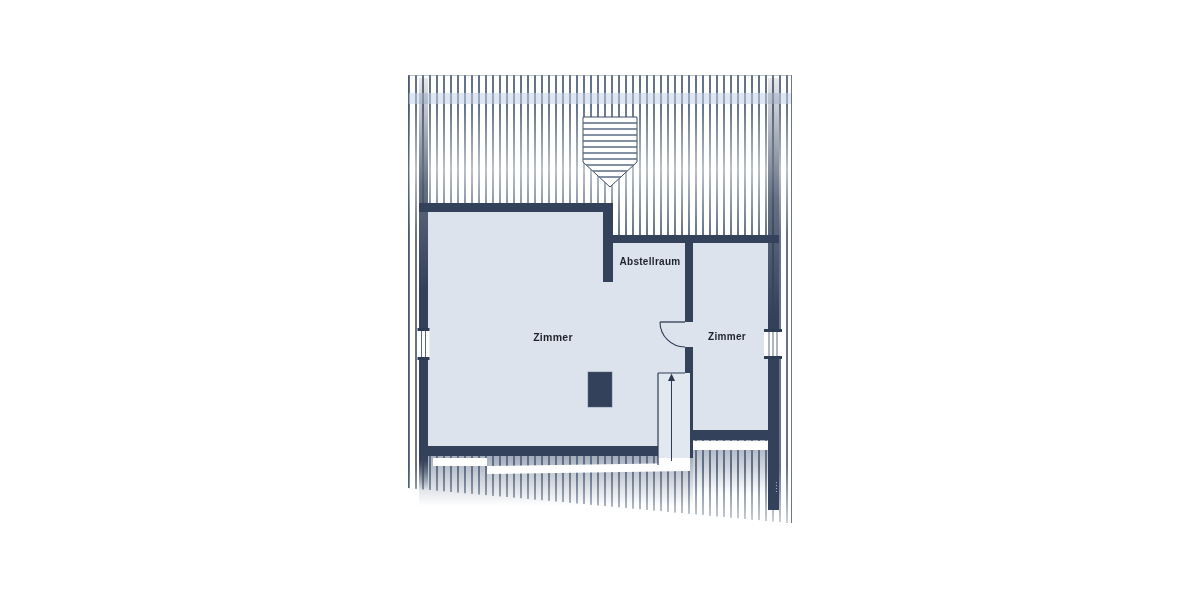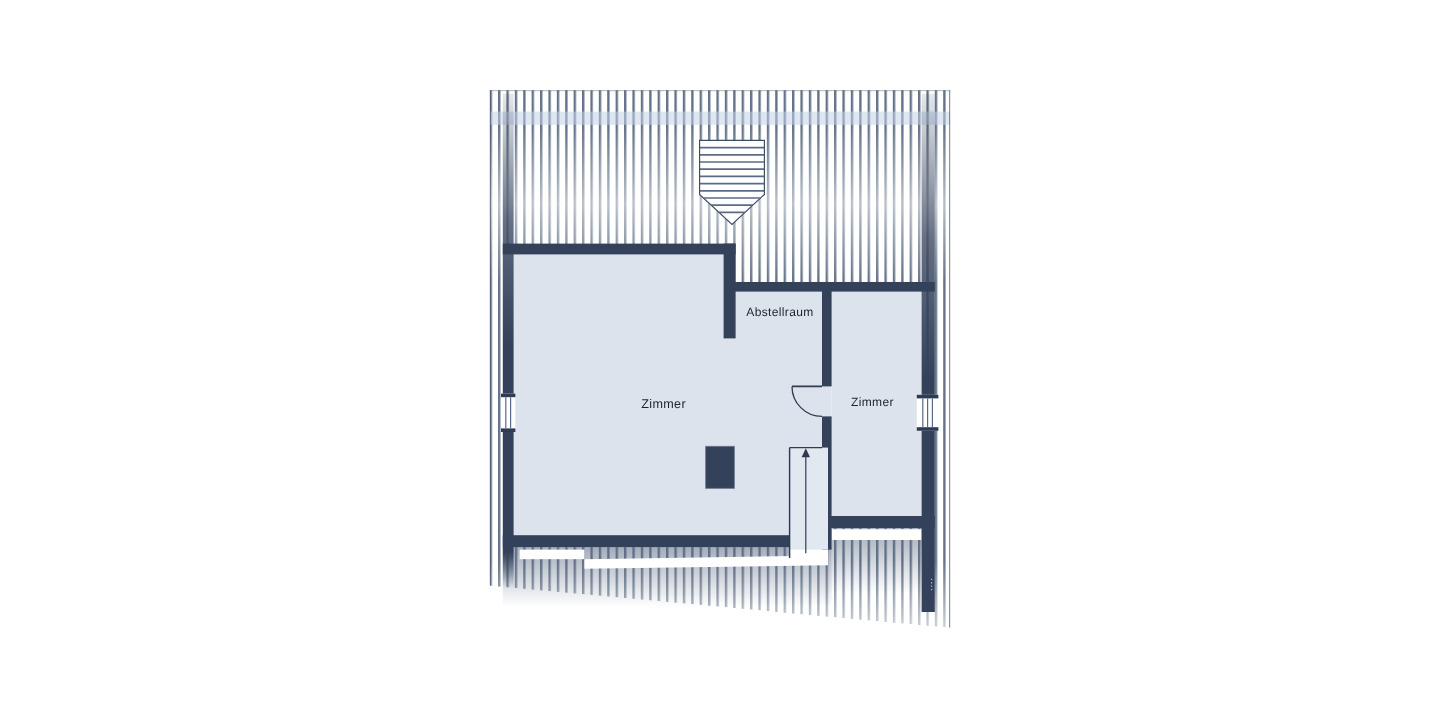--- a/index.html
+++ b/index.html
@@ -31,20 +31,21 @@
     display: block;
   }
   .room-label {
     position: absolute;
     transform: translate(-50%, -50%);
     font-size: 10px;
     letter-spacing: 0.3px;
     color: #1e232b;
     white-space: nowrap;
     user-select: none;
+    font-weight: bold;
   }
   .label-zimmer-left   { left: 145px; top: 262px; font-size: 10.5px; }
   .label-abstellraum   { left: 242px; top: 186px; }
   .label-zimmer-right  { left: 319px; top: 261px; }
   .watermark {
     position: absolute;
     left: 361px;
     top: 396px;
     width: 10px;
     height: 34px;

